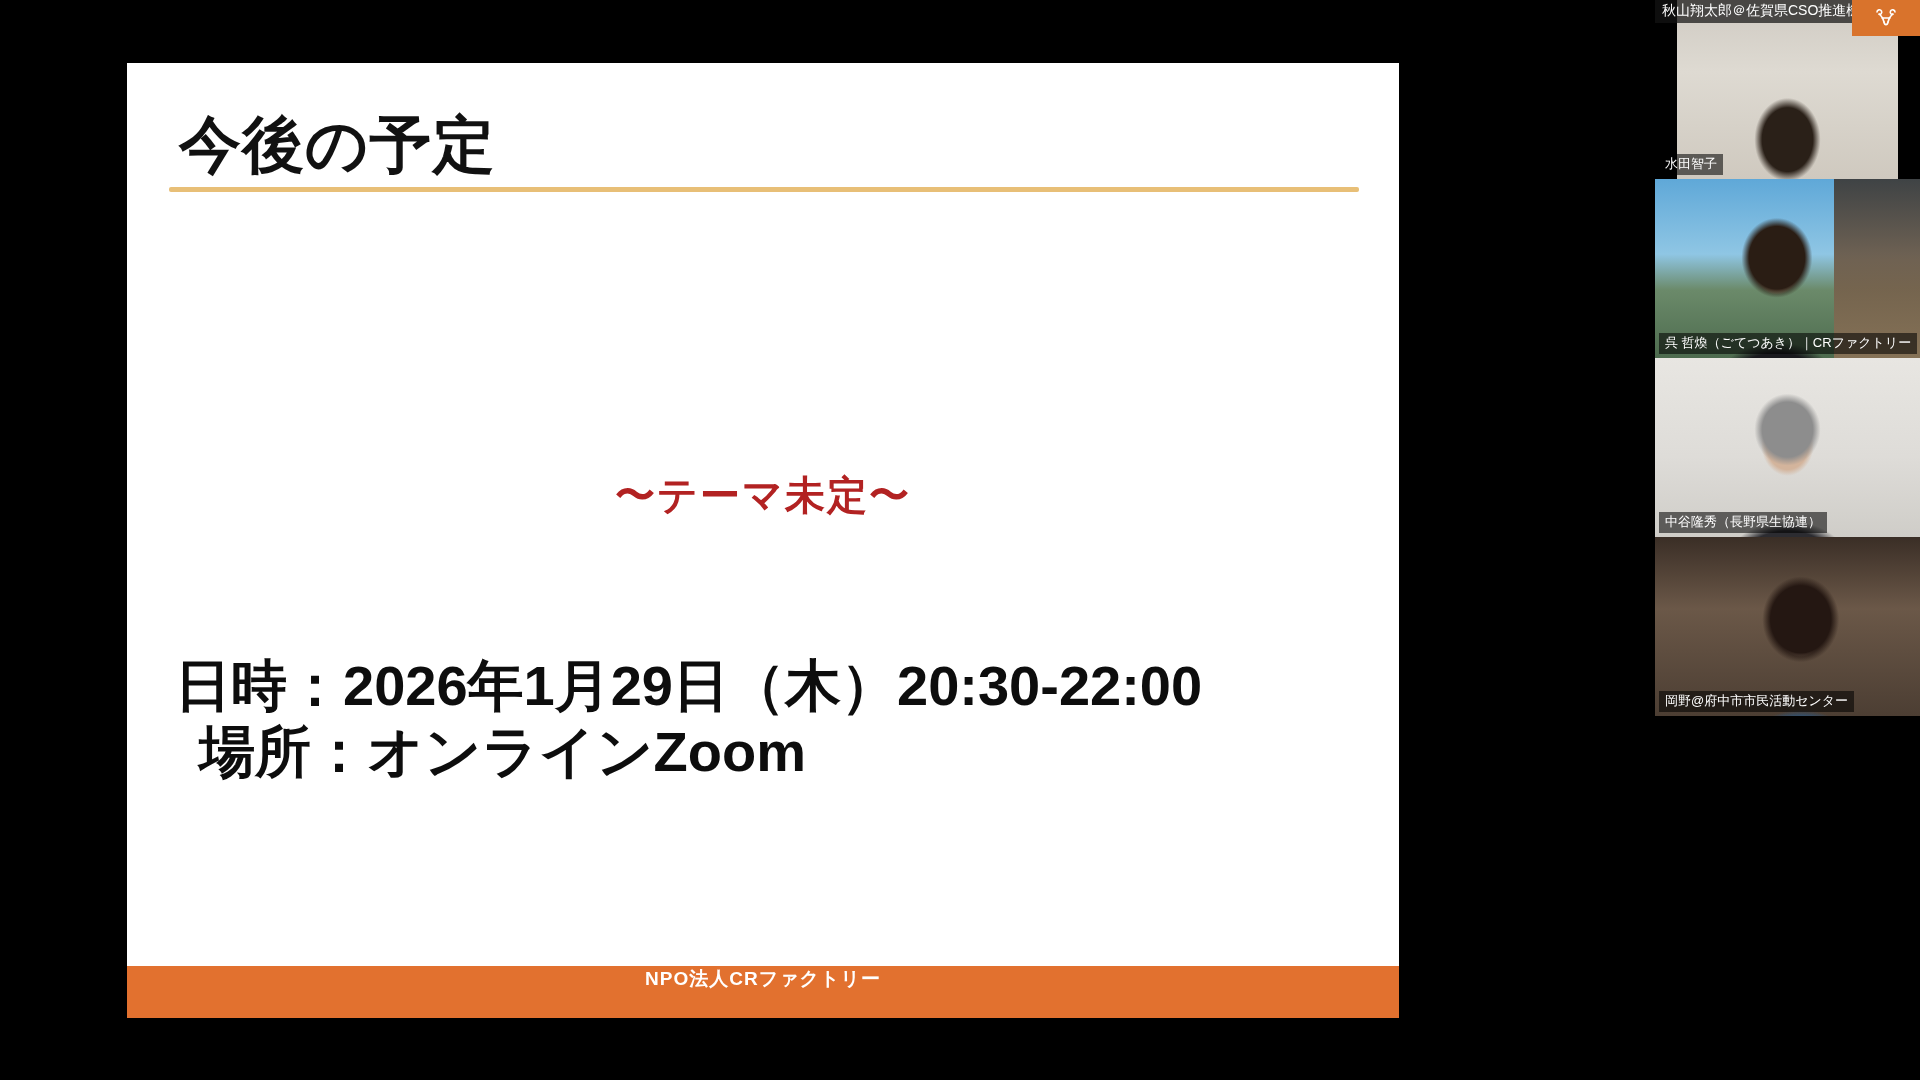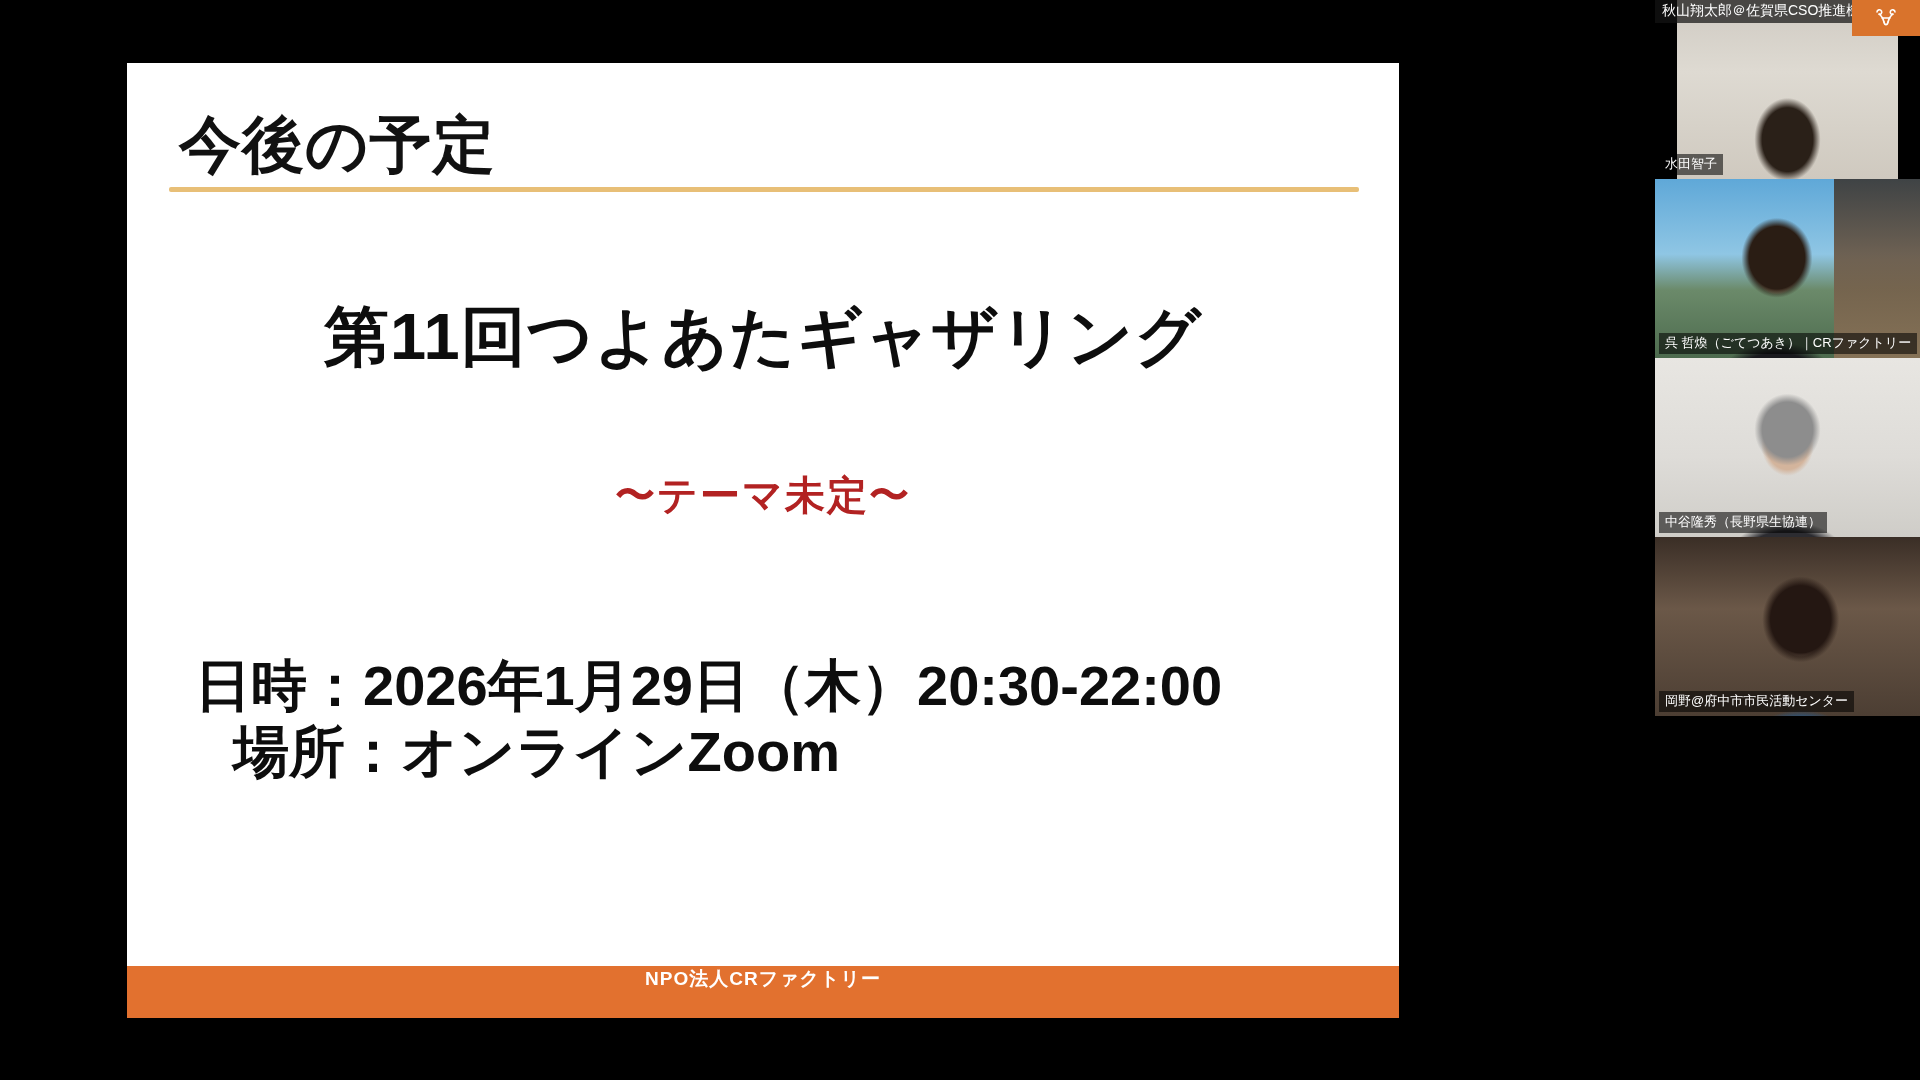--- a/index.html
+++ b/index.html
@@ -96,25 +96,25 @@
 
   .detail-line {
     font-size: 56px;
     font-weight: 700;
     color: #0d0d0d;
     white-space: nowrap;
     line-height: 1.18;
   }
 
   .detail-datetime {
-    padding-left: 68px;
+    padding-left: 48px;
   }
 
   .detail-place {
-    padding-left: 106px;
+    padding-left: 72px;
   }
 
   .slide-footer {
     position: absolute;
     left: 0;
     bottom: 0;
     width: 100%;
     height: 52px;
     background: #e2712f;
     display: flex;
@@ -268,21 +268,20 @@
 <div id="app">
 
   <div id="share-stage">
 
     <div id="slide">
 
       <div class="slide-title">今後の予定</div>
 
       <div class="title-rule"></div>
 
-      <div class="event-name">第11回つよあたギャザリング</div>
 
       <div class="event-theme">〜テーマ未定〜</div>
 
       <div class="detail-block">
         <div class="detail-line detail-datetime">日時：2026年1月29日（木）20:30-22:00</div>
         <div class="detail-line detail-place">場所：オンラインZoom</div>
       </div>
 
       <div class="slide-footer">
         <span class="slide-footer-text">NPO法人CRファクトリー</span>

